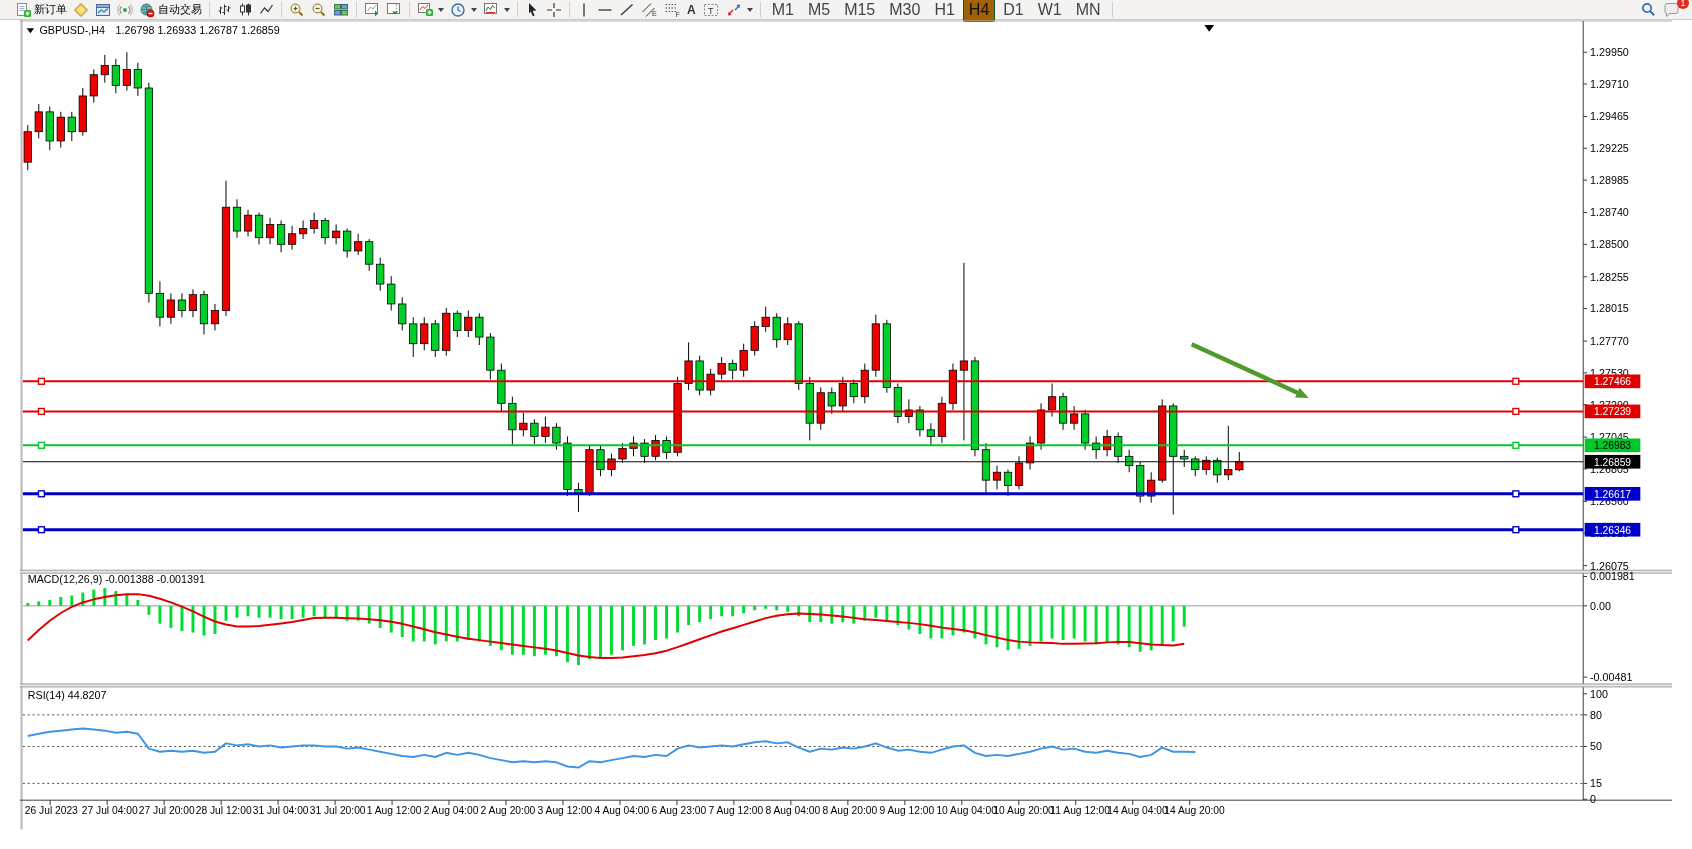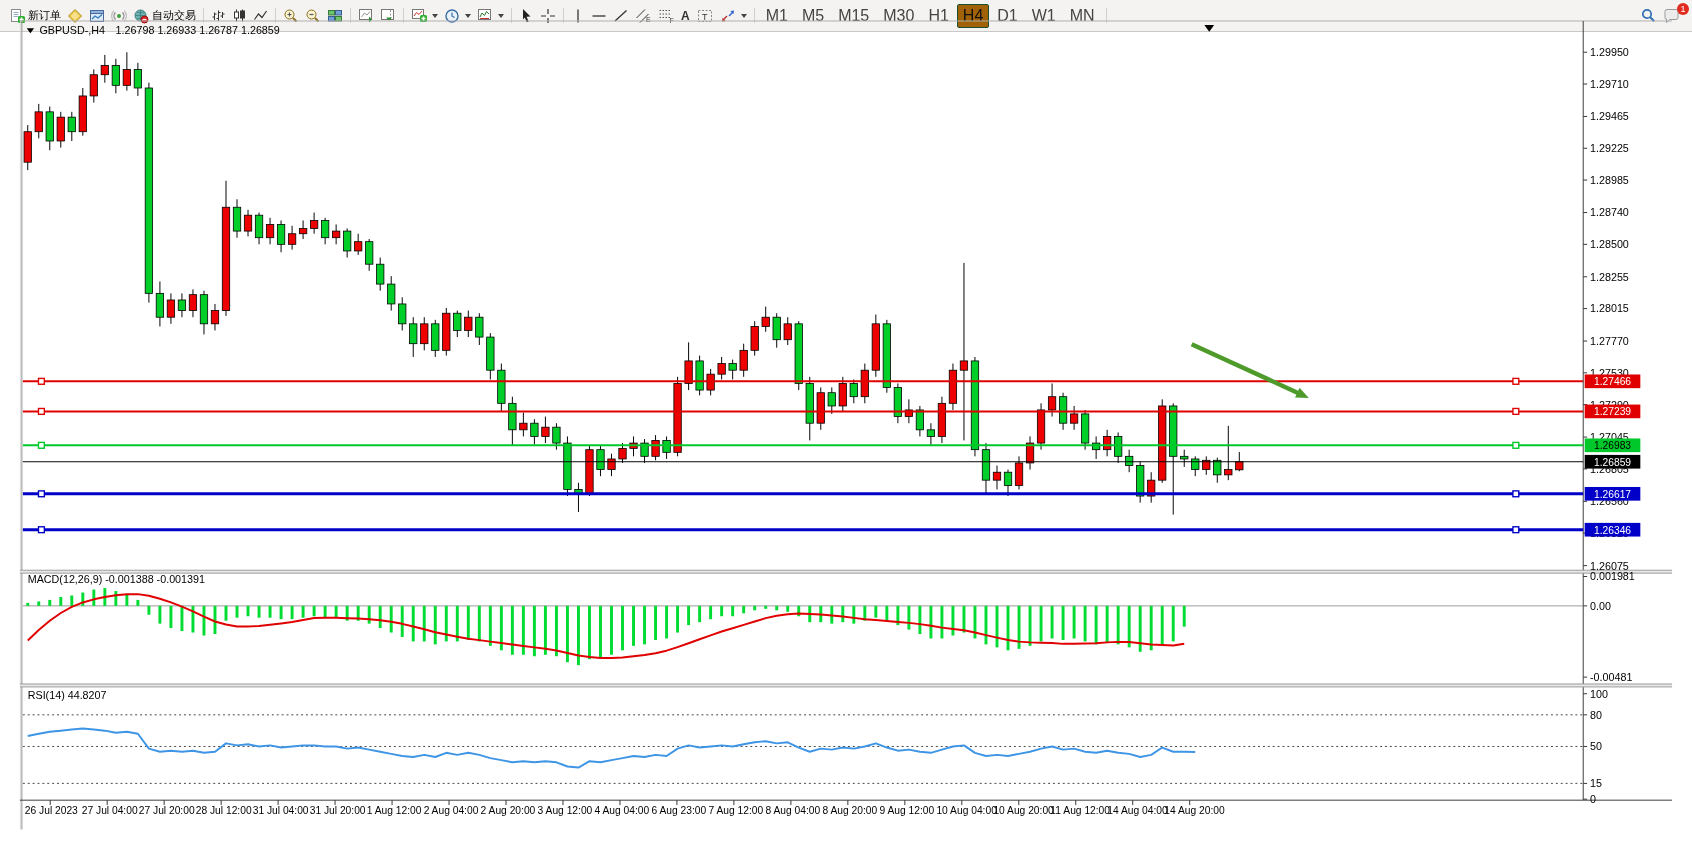--- a/index.html
+++ b/index.html
@@ -1,18 +1,18 @@
 <!DOCTYPE html>
 <html><head>
 <meta charset="utf-8">
 <style>
   html,body{margin:0;padding:0;background:#fff;width:1692px;height:849px;overflow:hidden;
     font-family:"Liberation Sans",sans-serif;-webkit-font-smoothing:antialiased;}
-  #toolbar{position:absolute;left:0;top:0;width:1692px;height:32px;background:#f4f3f1;
-    border-bottom:1px solid #c9c9c9;display:flex;align-items:center;padding-left:6px;box-sizing:border-box;}
+  #toolbar{position:absolute;left:0;top:0;width:1692px;height:20px;background:#f4f3f1;
+    border-bottom:1px solid #c9c9c9;display:flex;align-items:center;padding-left:12px;box-sizing:border-box;}
   .tbtn{height:18px;display:flex;align-items:center;gap:3px;padding:0 3px;cursor:default;}
   .tbtn svg{display:block;}
   .tlabel{font-size:11px;color:#000;white-space:nowrap;}
   .sep{width:1px;height:15px;background:#cfcfcf;margin:0 4px;flex:0 0 auto;}
   .caret{width:0;height:0;border-left:3px solid transparent;border-right:3px solid transparent;
     border-top:4px solid #444;margin-left:2px;}
   #tf-group{display:flex;align-items:center;}
   .tfbtn{font-size:16px;color:#444;padding:2px 5px;margin:0 1px;border:1px solid transparent;border-radius:2px;}
   .tfbtn.active{background:#a16207;border:1px solid #14532d;color:#111;}
   #right-tools{margin-left:auto;display:flex;align-items:center;margin-right:8px;}

